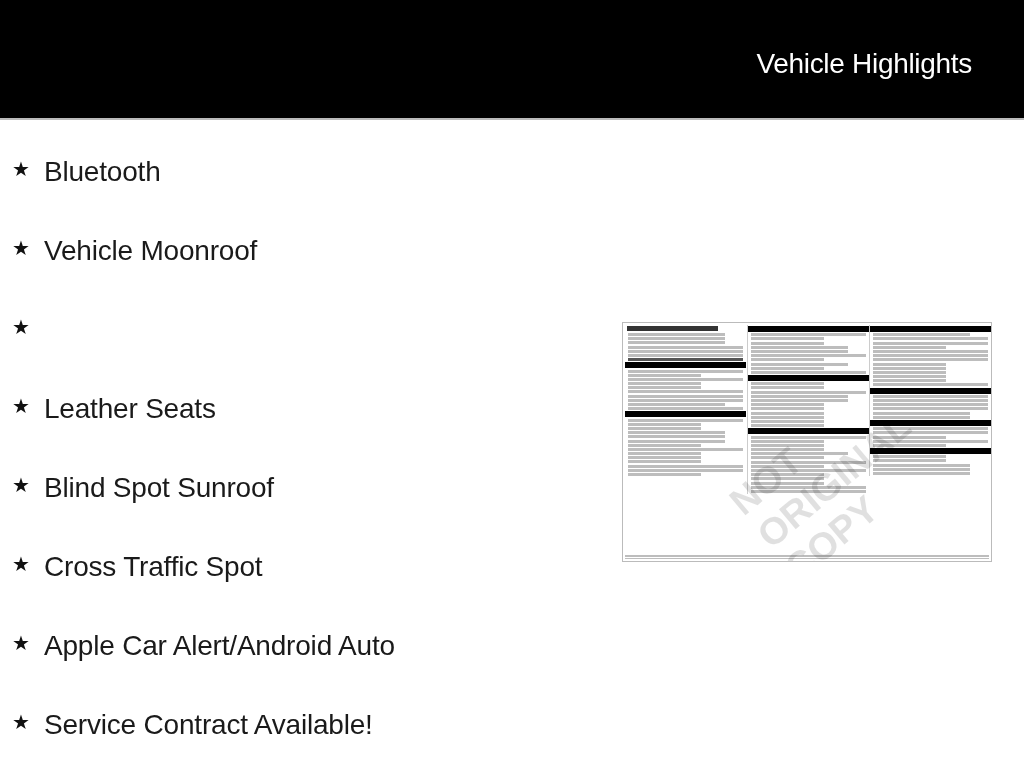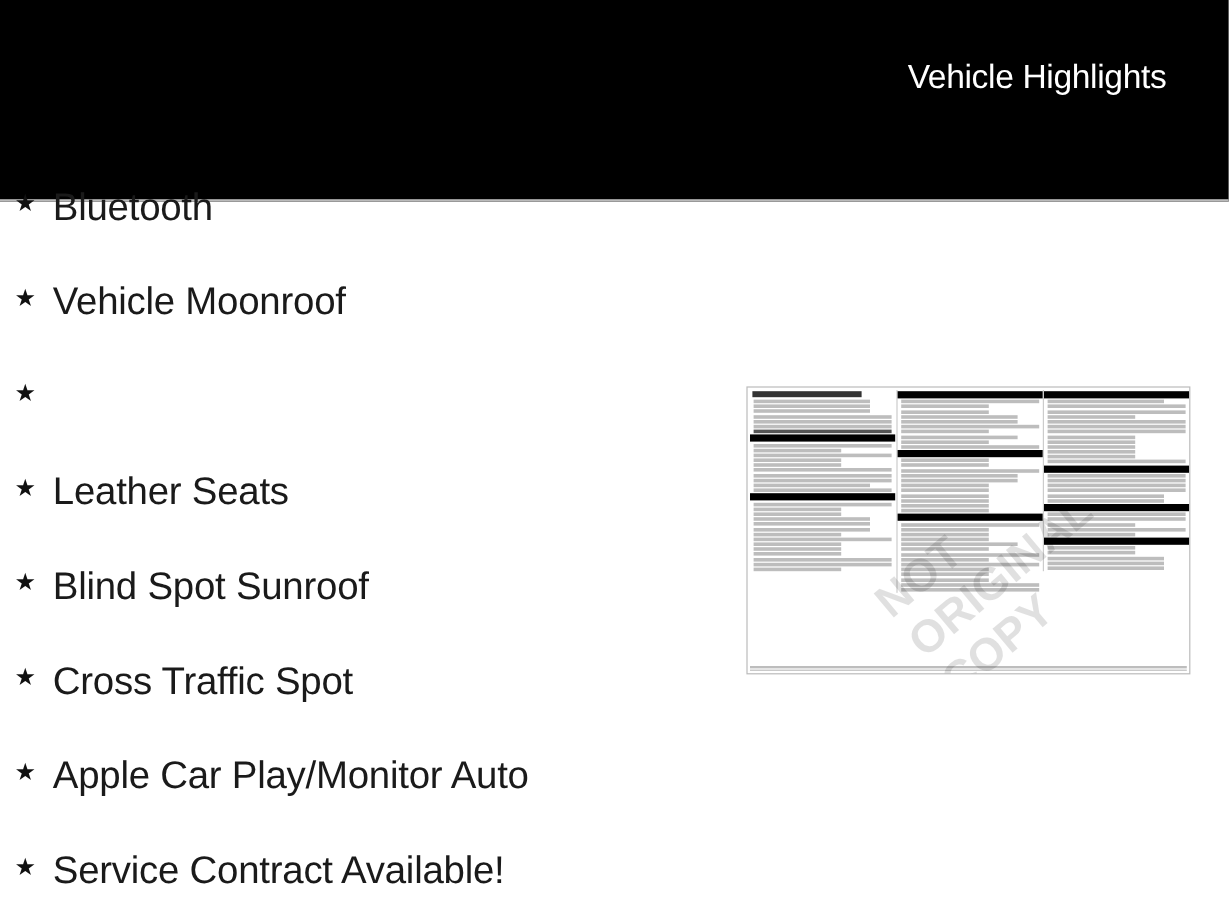--- a/index.html
+++ b/index.html
@@ -1,22 +1,22 @@
 <!DOCTYPE html>
 <html><head>
 <meta charset="utf-8">
 <style>
   html, body { margin:0; padding:0; }
   body { width:1024px; height:768px; background:#ffffff; position:relative; overflow:hidden; font-family:"Liberation Sans", sans-serif; }
-  .header { position:absolute; left:0; top:0; width:1024px; height:168px; background:#000; border-bottom:2px solid #bbb; box-sizing:border-box; }
+  .header { position:absolute; left:0; top:0; width:1024px; height:120px; background:#000; border-bottom:2px solid #bbb; box-sizing:border-box; }
   .header-title { position:absolute; right:52px; top:48px; color:#fff; font-size:28px; font-family:"Liberation Sans", sans-serif; letter-spacing:-0.3px; }
   .features { position:absolute; left:0; top:132px; width:600px; }
   .feature { position:absolute; left:12px; height:40px; display:flex; align-items:center; white-space:nowrap; }
   .star { font-size:20px; width:32px; color:#111; margin-top:-6px; }
-  .feature-label { font-size:32px; color:#1a1a1a; letter-spacing:-0.2px;text-align:center; }
+  .feature-label { font-size:28px; color:#1a1a1a; letter-spacing:-0.2px;text-align:center; }
   .sticker { position:absolute; left:622px; top:322px; width:370px; height:240px; background:#fff; border:1px solid #bbb; box-sizing:border-box; font-size:3px; color:#555; overflow:hidden; }
   .col { position:absolute; top:2px; width:121px; }
   .col.c1 { left:2px; } .col.c2 { left:124px; border-left:1px solid #ccc; } .col.c3 { left:246px; border-left:1px solid #ccc; }
   .sec-h { background:#000; color:#fff; height:6px; font-size:3px; padding-left:2px; margin:1px 0; }
   .ln { height:3px; margin:1.2px 3px; background:#bdbdbd; }
   .ln.short { width:60%; } .ln.mid { width:80%; }
   .title-ln { height:5px; background:#333; width:75%; margin:1px 2px 2px; }
   .fine { position:absolute; left:2px; right:2px; bottom:2px; height:5px; }
   .fine .ln { margin:1px 0; height:1.5px; }
   .watermark { position:absolute; left:110px; top:70px; font-size:38px; font-weight:bold; color:rgba(0,0,0,0.12); transform:rotate(-40deg); font-family:"Liberation Sans", sans-serif; }
@@ -47,21 +47,21 @@
   <div class="feature" style="top:336px">
       <span class="star">★</span>
       <span class="feature-label">Blind Spot Sunroof</span>
     </div>
   <div class="feature" style="top:415px">
       <span class="star">★</span>
       <span class="feature-label">Cross Traffic Spot</span>
     </div>
   <div class="feature" style="top:494px">
       <span class="star">★</span>
-      <span class="feature-label">Apple Car Play/Monitor Auto</span>
+      <span class="feature-label">Apple Car Alert/Android Auto</span>
     </div>
   <div class="feature" style="top:573px">
       <span class="star">★</span>
       <span class="feature-label">Service Contract Available!</span>
     </div>
 </div>
 
 <div class="sticker">
   <div class="col c1">
     <div class="title-ln"></div>

